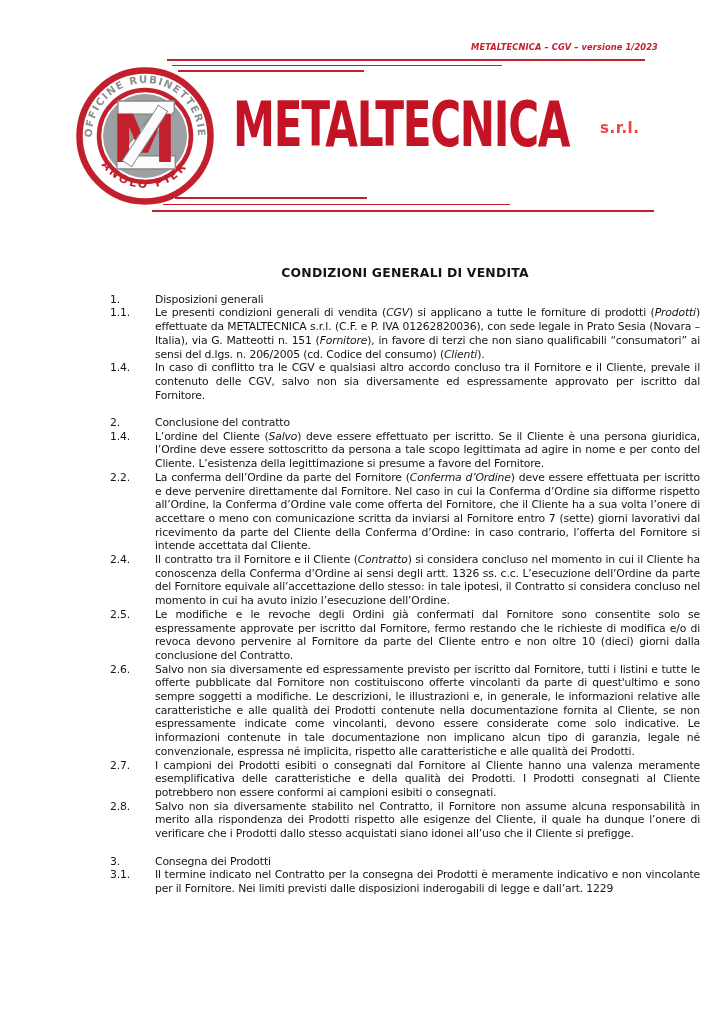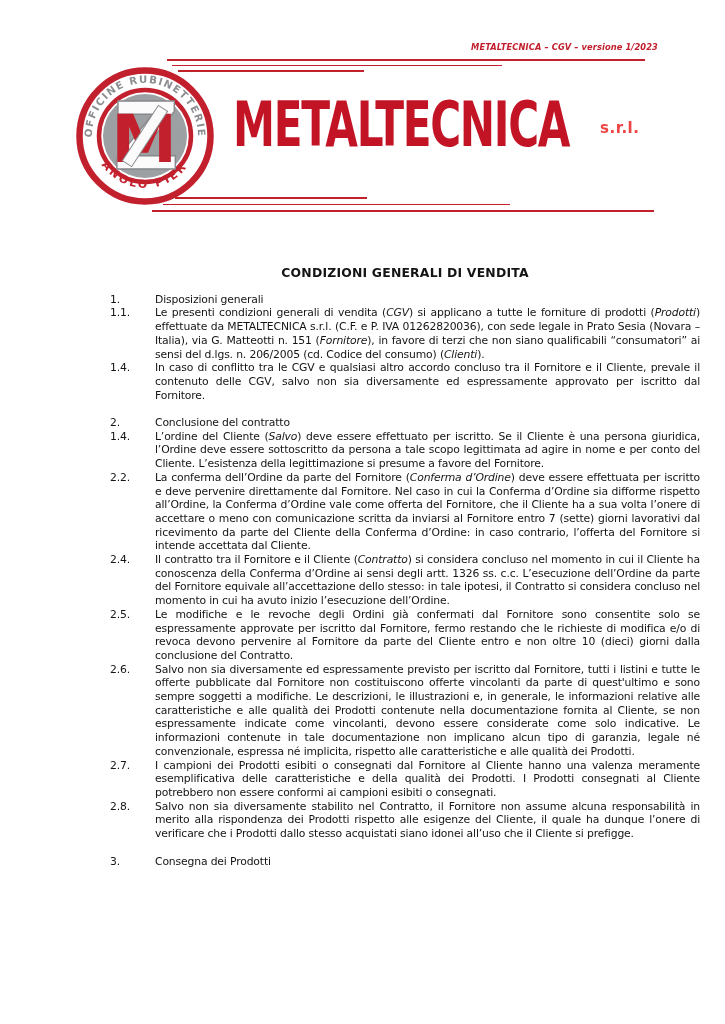--- a/index.html
+++ b/index.html
@@ -135,15 +135,19 @@
           <span class="num">2.7.</span>
           <div class="ptext">I campioni dei Prodotti esibiti o consegnati dal Fornitore al Cliente hanno una valenza meramente esemplificativa delle caratteristiche e della qualità dei Prodotti. I Prodotti consegnati al Cliente potrebbero non essere conformi ai campioni esibiti o consegnati.</div>
         </div>
         <div class="para">
           <span class="num">2.8.</span>
           <div class="ptext">Salvo non sia diversamente stabilito nel Contratto, il Fornitore non assume alcuna responsabilità in merito alla rispondenza dei Prodotti rispetto alle esigenze del Cliente, il quale ha dunque l’onere di verificare che i Prodotti dallo stesso acquistati siano idonei all’uso che il Cliente si prefigge.</div>
         </div>
       </div>
       <div class="section">
         <div class="para"><span class="num">3.</span><span class="heading">Consegna dei Prodotti</span></div>
+        <div class="para">
+          <span class="num">3.1.</span>
+          <div class="ptext">Il termine indicato nel Contratto per la consegna dei Prodotti è meramente indicativo e non vincolante per il Fornitore. Nei limiti previsti dalle disposizioni inderogabili di legge e dall’art. 1229</div>
+        </div>
       </div>
     </div>
 </div>
 
 </body></html>

